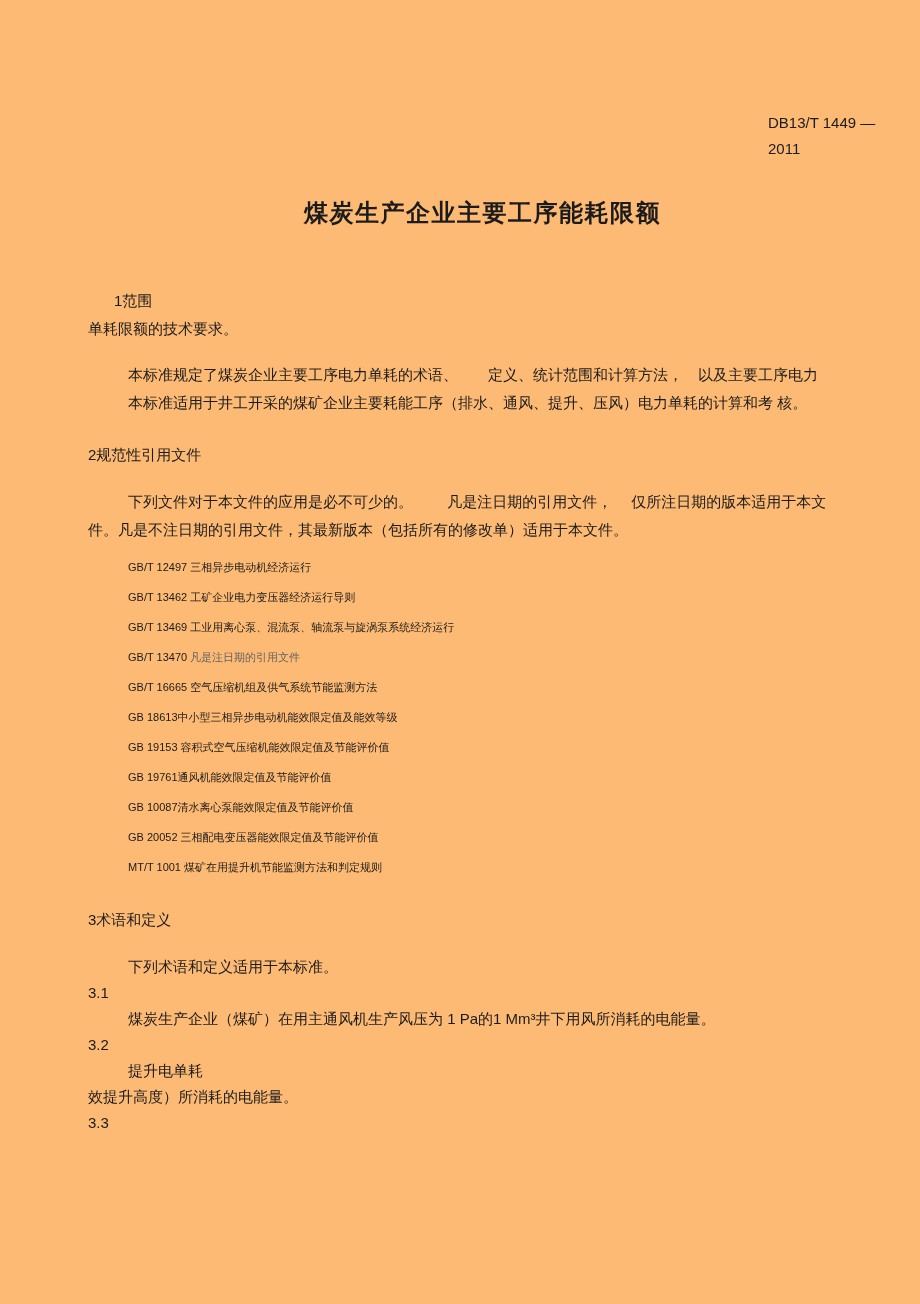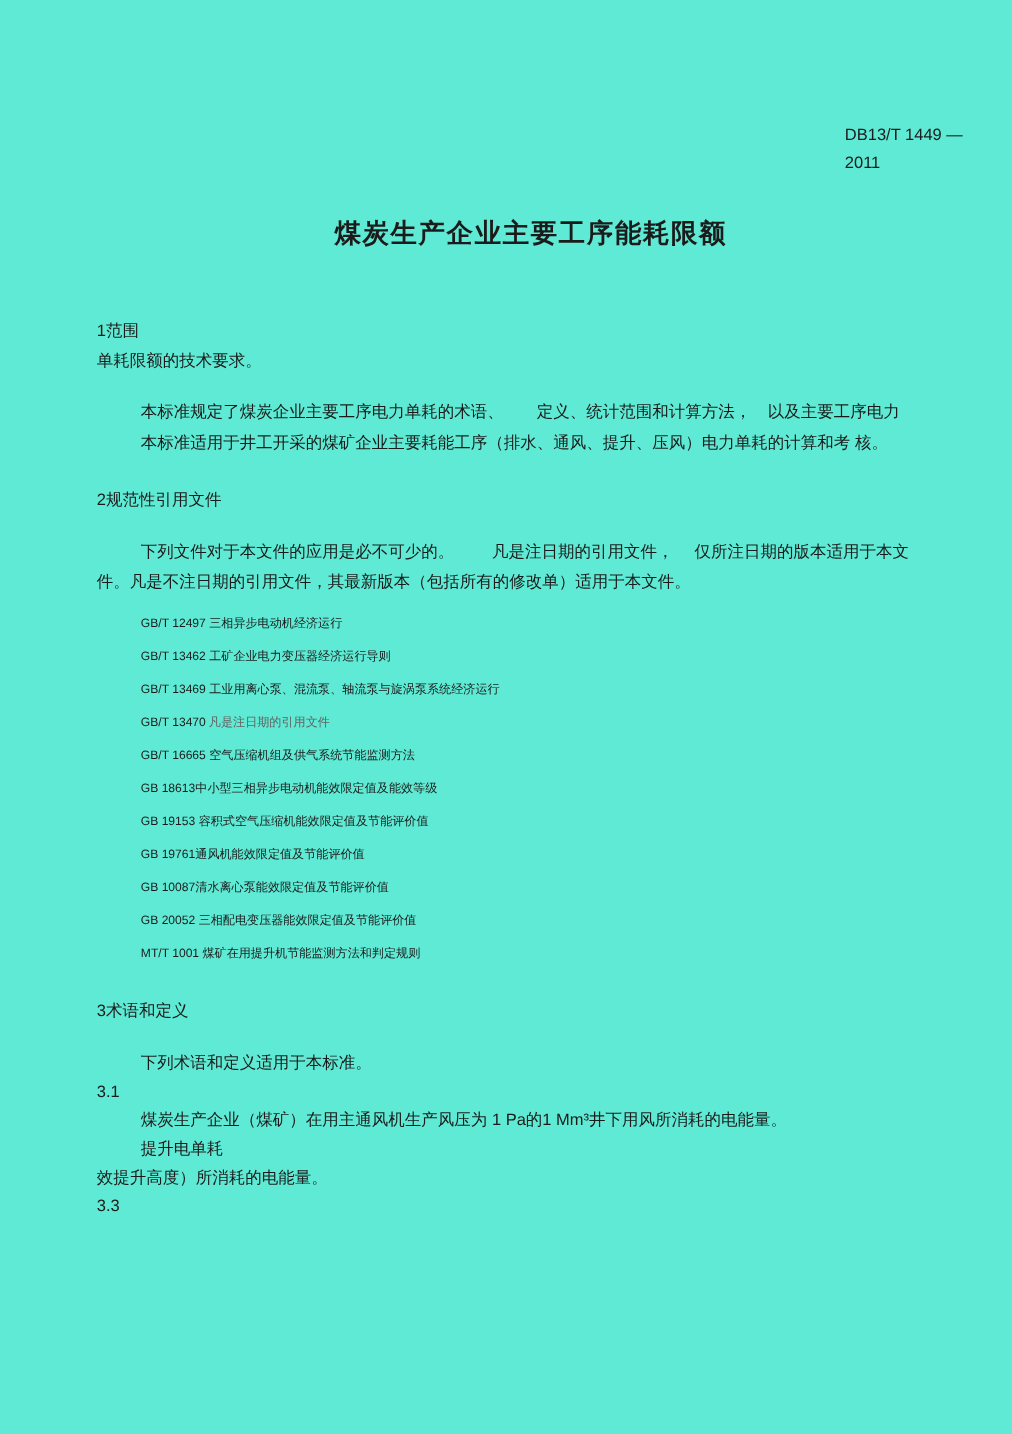--- a/index.html
+++ b/index.html
@@ -1,21 +1,21 @@
 <!DOCTYPE html>
 <html><head>
 <meta charset="utf-8">
 <style>
   html, body { margin: 0; padding: 0; background: #ffffff; }
   .page {
     position: relative;
     width: 920px;
     height: 1304px;
     margin: 0 auto;
-    background: #5eead4;
+    background: #fdba74;
     overflow: hidden;
     font-family: "Liberation Sans", "DejaVu Sans", sans-serif;
     color: #1b1b1b;
   }
   .content {
     padding-left: 88px;
     padding-right: 43px;
   }
   .docnum {
     position: absolute;
@@ -35,21 +35,21 @@
     letter-spacing: 1.5px;
     text-align: center;
     white-space: nowrap;
   }
   .h-sec {
     font-size: 15px;
     line-height: 28px;
     font-weight: 400;
     white-space: pre;
   }
-  .h1 { margin-top: 57px; }
+  .h1 { margin-top: 57px; margin-left: 26px; }
   .h2 { margin-top: 24px; }
   .h3 { margin-top: 24px; }
   .line {
     font-size: 15px;
     line-height: 28px;
     white-space: pre;
   }
   .p1 { margin-top: 18px; }
   .p2 { margin-top: 19px; }
   .indent { padding-left: 40px; }
@@ -107,19 +107,20 @@
       <div class="ref-line"><span>GB 20052</span><span> 三相配电变压器能效限定值及节能评价值</span></div>
       <div class="ref-line"><span>MT/T 1001</span><span> 煤矿在用提升机节能监测方法和判定规则</span></div>
     </div>
 
     <div class="h-sec h3">3术语和定义</div>
     <div class="t-line indent intro">下列术语和定义适用于本标准。</div>
 
     <div class="t-line">3.1</div>
     <div class="t-line indent">煤炭生产企业（煤矿）在用主通风机生产风压为 1 Pa的1 Mm³井下用风所消耗的电能量。</div>
 
+    <div class="t-line">3.2</div>
     <div class="t-line indent">提升电单耗</div>
     <div class="t-line">效提升高度）所消耗的电能量。</div>
 
     <div class="t-line">3.3</div>
 
   </div>
 </div>
 
 </body></html>

